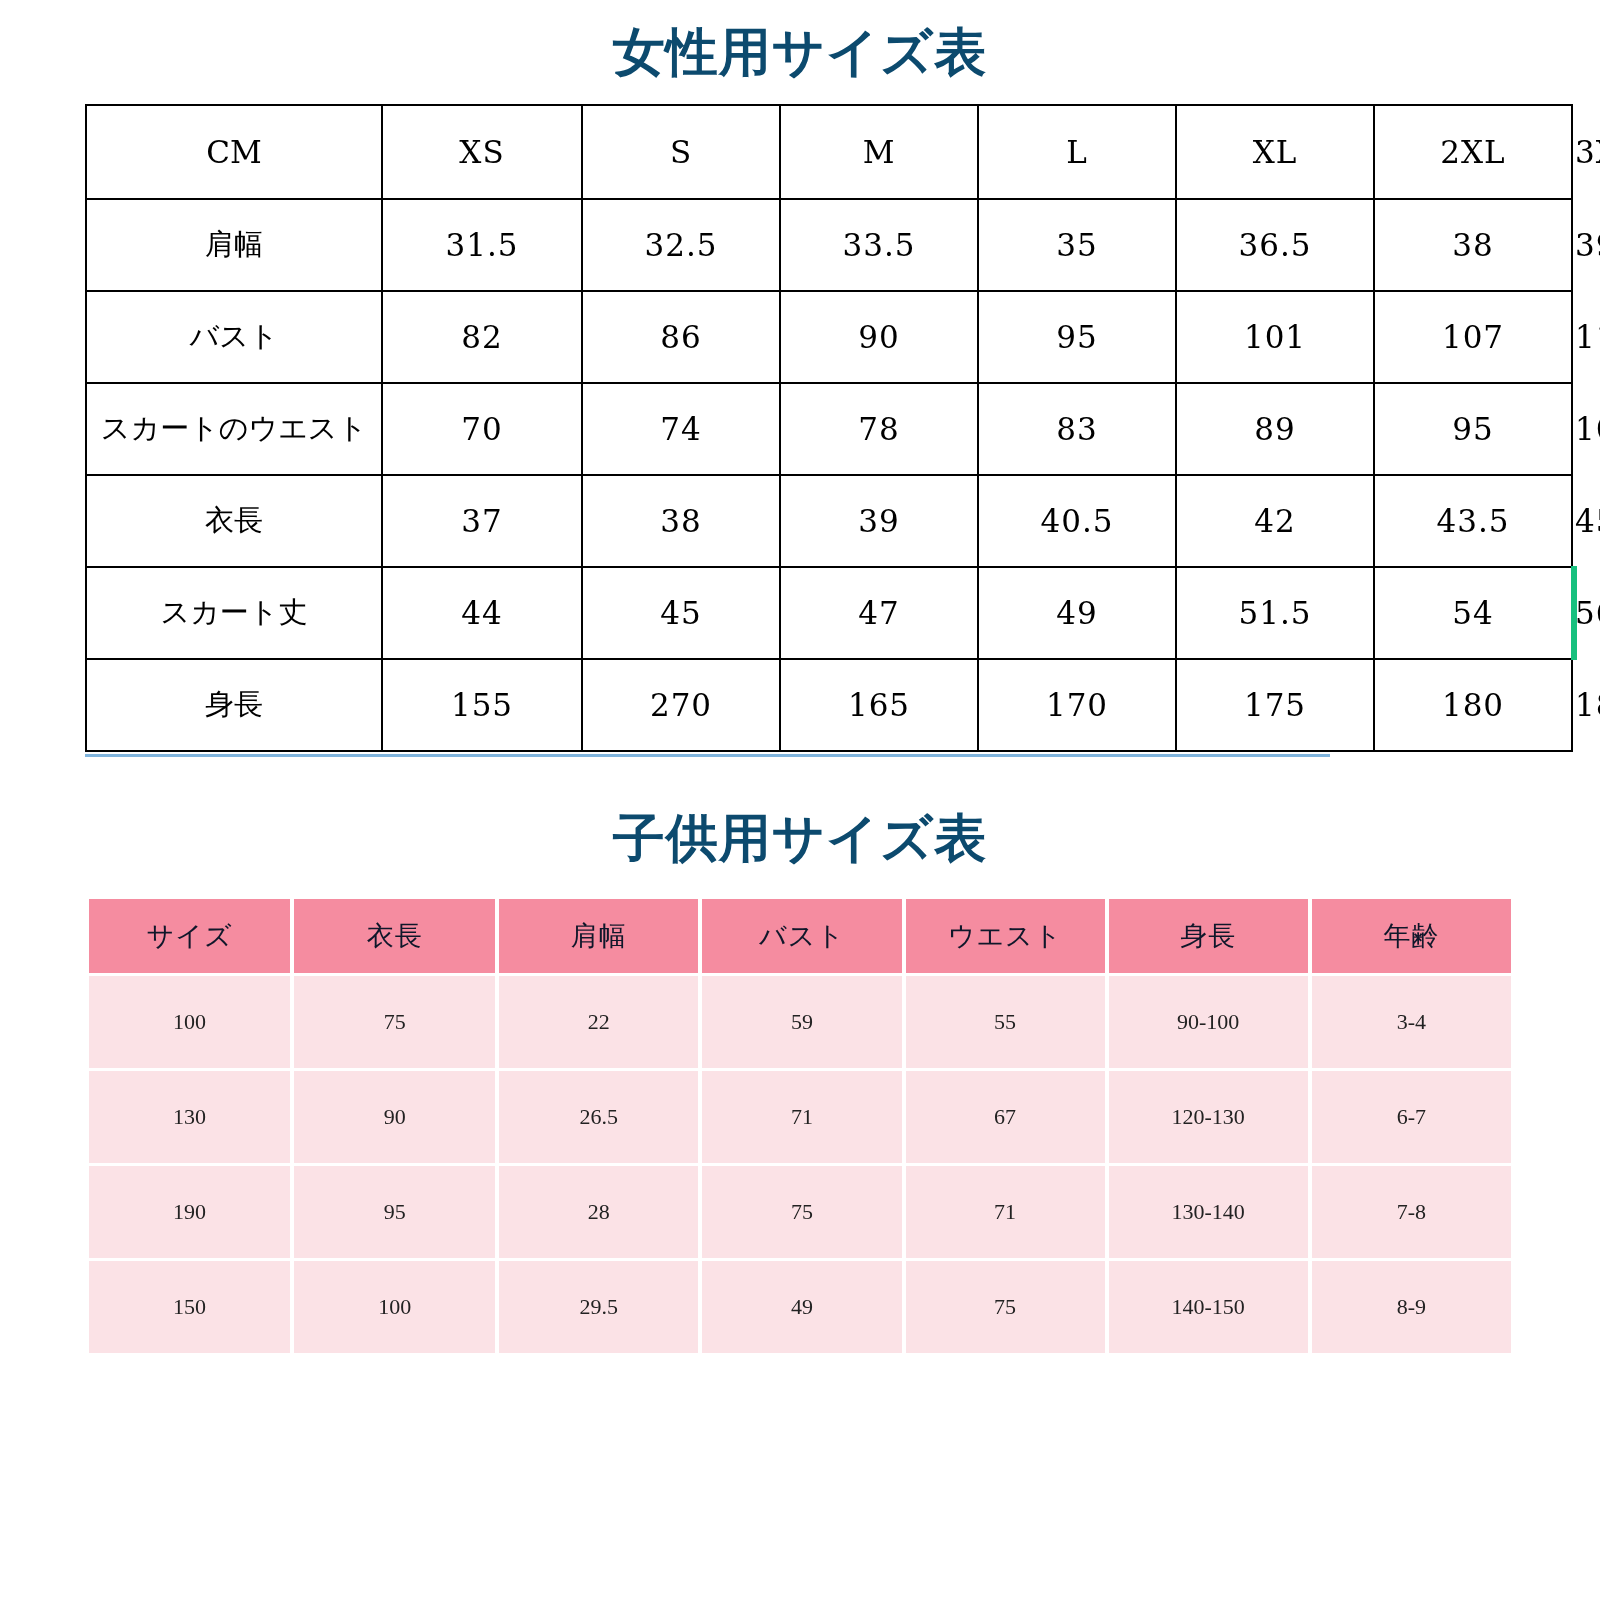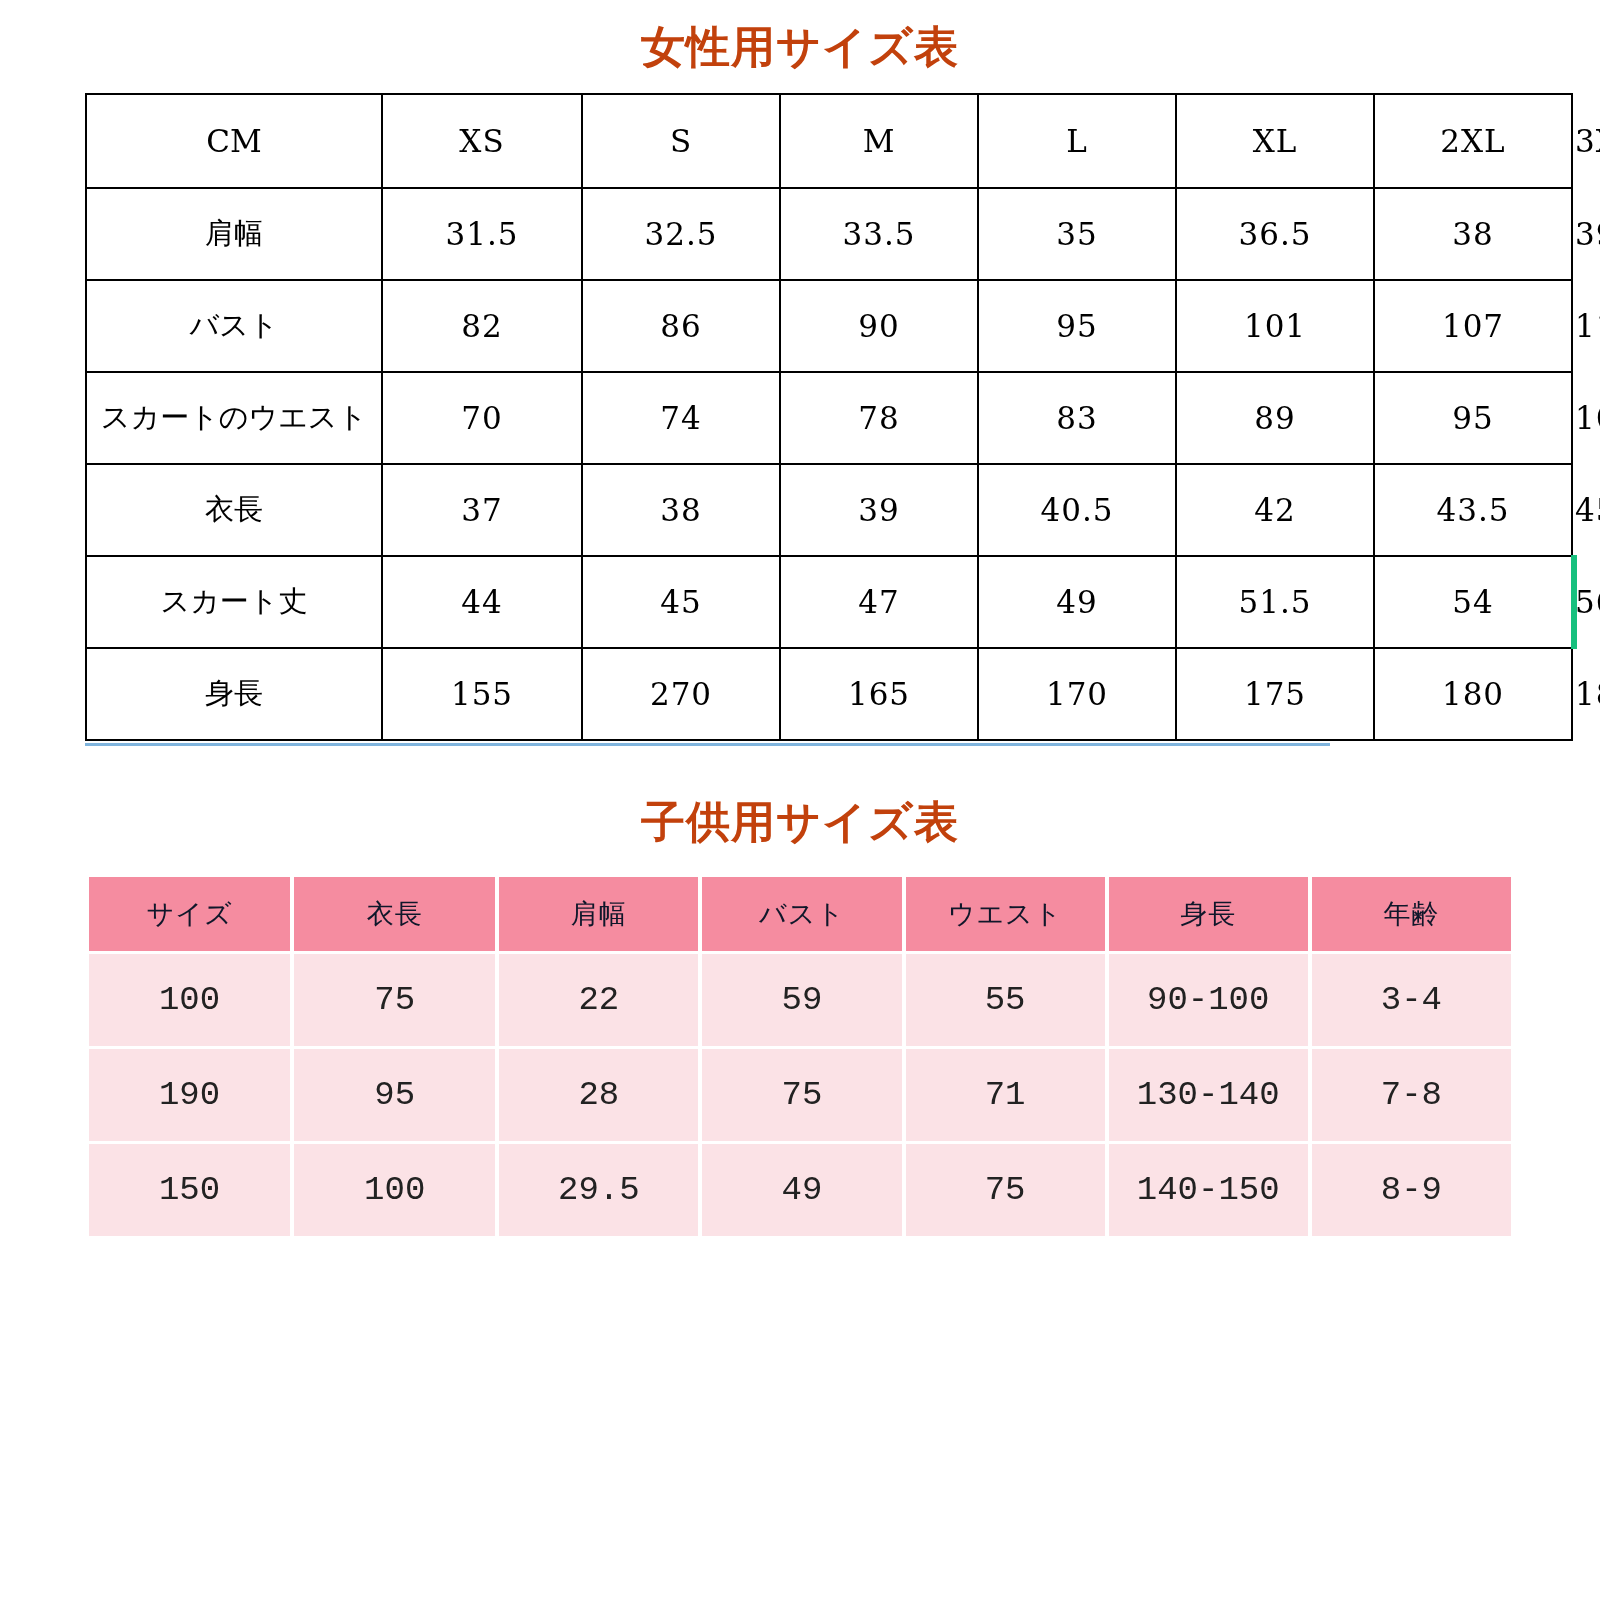--- a/index.html
+++ b/index.html
@@ -17,24 +17,24 @@
 
   .page {
     position: relative;
     width: 1600px;
     height: 1600px;
   }
 
   
   .title {
     text-align: center;
-    font-size: 44px;
+    font-size: 52px;
     font-weight: bold;
     letter-spacing: 1px;
-    color: #c2410c;
+    color: #0c4a6e;
     font-family: "DejaVu Sans", "Liberation Sans", sans-serif;
   }
   #women-title {
     margin: 18px 0 16px 0;
   }
 
   .women-wrap {
     margin: 0 auto;
     width: 1430px;
     position: relative;
@@ -121,25 +121,25 @@
     font-size: 27px;
     font-weight: normal;
     height: 72px;
     text-align: center;
     vertical-align: middle;
     letter-spacing: 1px;
   }
   table.kids td {
     background: #fbe2e6;
     color: #222222;
-    font-size: 34px;
+    font-size: 22px;
     height: 90px;
     text-align: center;
     vertical-align: middle;
-    font-family: Liberation Mono, monospace;
+    font-family: Liberation Serif, serif;
   }
   table.kids col.c0 { width: 200px; }
   col.c1 { width: 200px; }
   col.c2 { width: 198px; }
   col.c3 { width: 198px; }
   col.c4 { width: 198px; }
   col.c5 { width: 198px; }
   col.c6 { width: 198px; }
 </style>
 </head>
@@ -267,20 +267,29 @@
         <tr>
           <td>100</td>
           <td>75</td>
           <td>22</td>
           <td>59</td>
           <td>55</td>
           <td>90-100</td>
           <td>3-4</td>
         </tr>
         <tr>
+          <td>130</td>
+          <td>90</td>
+          <td>26.5</td>
+          <td>71</td>
+          <td>67</td>
+          <td>120-130</td>
+          <td>6-7</td>
+        </tr>
+        <tr>
           <td>190</td>
           <td>95</td>
           <td>28</td>
           <td>75</td>
           <td>71</td>
           <td>130-140</td>
           <td>7-8</td>
         </tr>
         <tr>
           <td>150</td>

